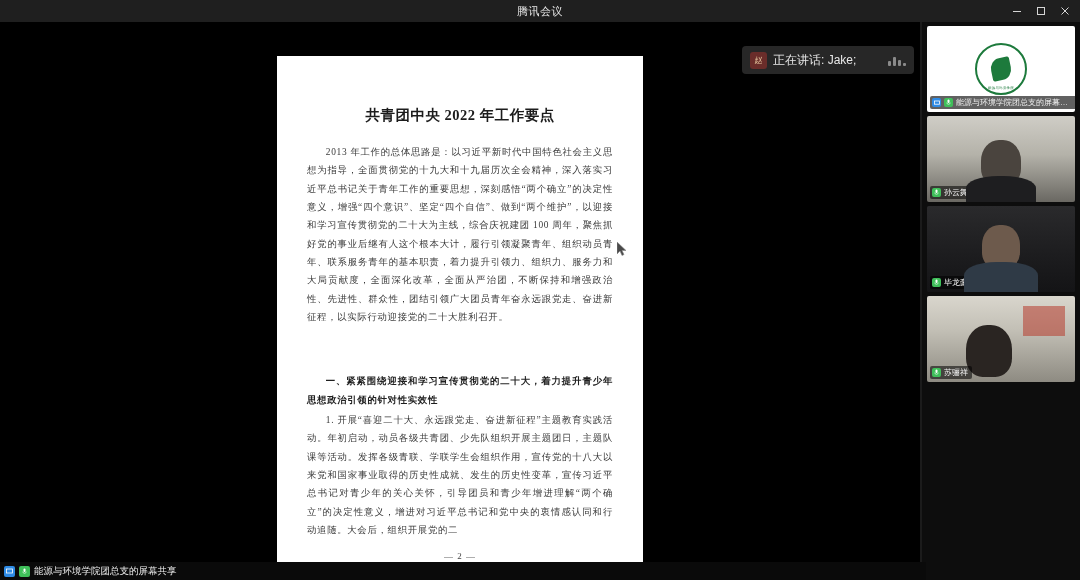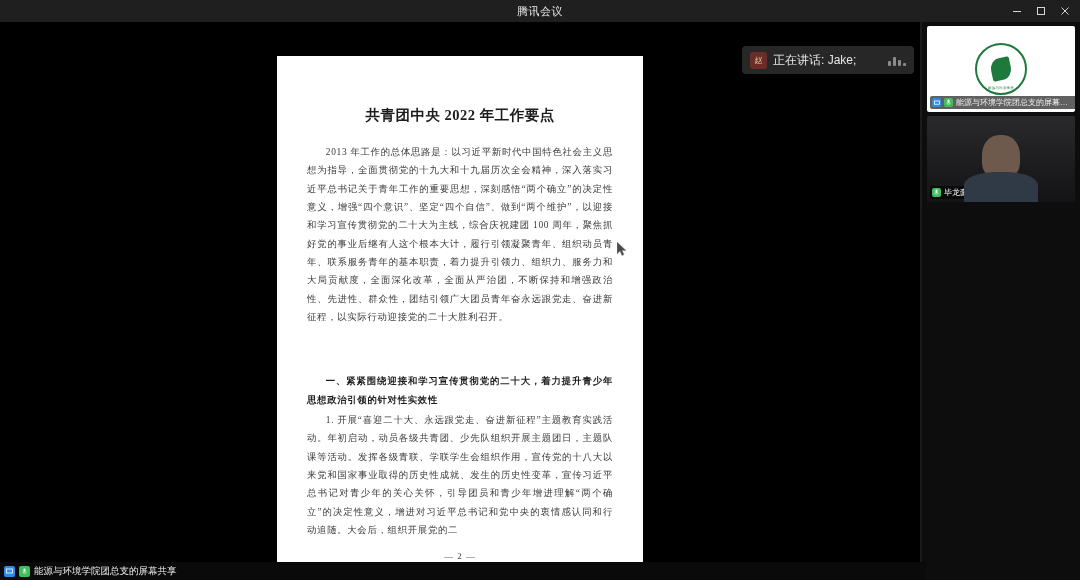--- a/index.html
+++ b/index.html
@@ -477,34 +477,60 @@
               <rect x="1.5" y="0.6" width="2" height="3.4" rx="1" fill="#fff"></rect>
               <path d="M0.8 3.6a1.7 1.7 0 0 0 3.4 0" stroke="#fff" stroke-width="0.6" fill="none"></path>
             </svg>
         </span>
         <span class="nm">能源与环境学院团总支的屏幕共享</span>
       </div>
     </div>
 
 
 
+    <div class="tile">
+      <div class="cam cam-c"></div>
+      <div class="nameplate">
+        <span class="mic">
+          <svg width="5" height="7" viewBox="0 0 5 7">
+              <rect x="1.5" y="0.6" width="2" height="3.4" rx="1" fill="#fff"></rect>
+              <path d="M0.8 3.6a1.7 1.7 0 0 0 3.4 0" stroke="#fff" stroke-width="0.6" fill="none"></path>
+            </svg>
+        </span>
+        <span class="nm">孙云舞</span>
+      </div>
+    </div>
 
     <div class="tile">
       <div class="cam cam-d"></div>
       <div class="nameplate">
         <span class="mic">
           <svg width="5" height="7" viewBox="0 0 5 7">
               <rect x="1.5" y="0.6" width="2" height="3.4" rx="1" fill="#fff"></rect>
               <path d="M0.8 3.6a1.7 1.7 0 0 0 3.4 0" stroke="#fff" stroke-width="0.6" fill="none"></path>
             </svg>
         </span>
         <span class="nm">毕龙豪</span>
       </div>
     </div>
 
+    <div class="tile">
+      <div class="cam cam-e">
+          <div class="frame"></div>
+        </div>
+      <div class="nameplate">
+        <span class="mic">
+          <svg width="5" height="7" viewBox="0 0 5 7">
+              <rect x="1.5" y="0.6" width="2" height="3.4" rx="1" fill="#fff"></rect>
+              <path d="M0.8 3.6a1.7 1.7 0 0 0 3.4 0" stroke="#fff" stroke-width="0.6" fill="none"></path>
+            </svg>
+        </span>
+        <span class="nm">苏骊祥</span>
+      </div>
+    </div>
 
   </div>
 
   <div class="sharebar">
     <span class="share-ico">
       <svg width="7" height="7" viewBox="0 0 7 7">
           <rect x="0.5" y="1" width="6" height="4" fill="none" stroke="#fff" stroke-width="0.8"></rect>
         </svg>
     </span>
     <span class="mic-ico">

